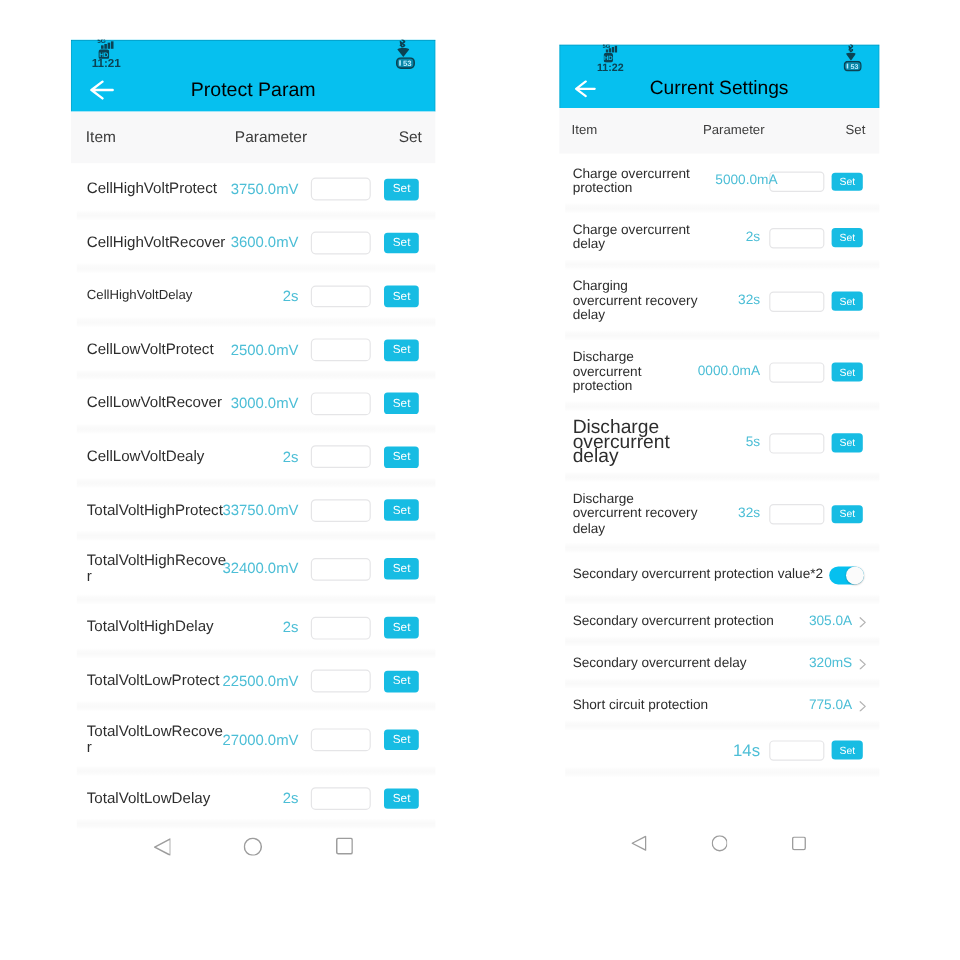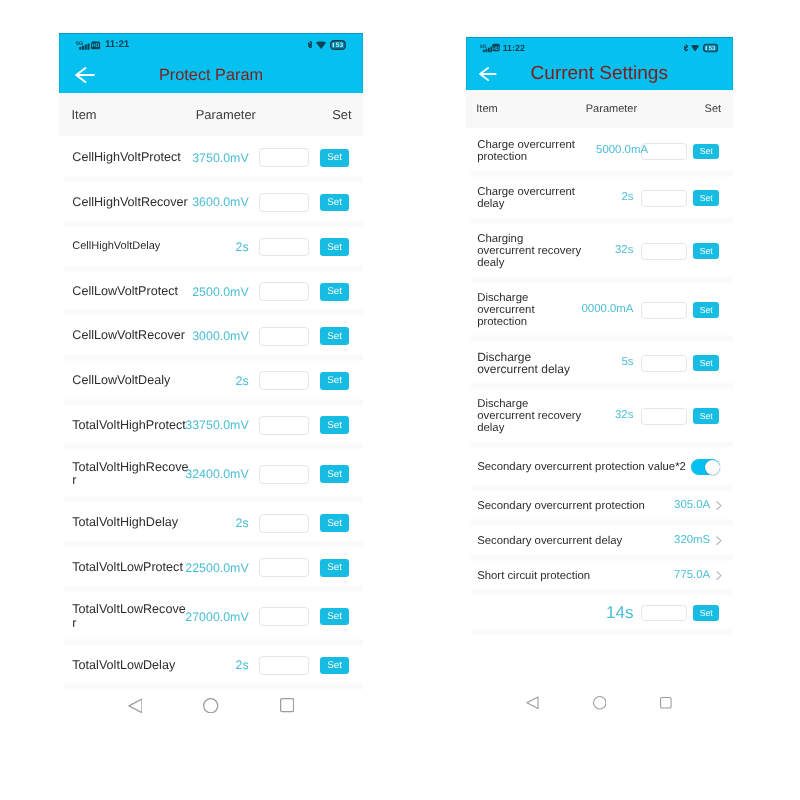--- a/index.html
+++ b/index.html
@@ -3,28 +3,28 @@
 <meta charset="utf-8">
 <title>BMS Protect Param &amp; Current Settings</title>
 <style>
   html,body{margin:0;padding:0;}
   body{width:800px;height:800px;background:#ffffff;overflow:hidden;font-family:"Liberation Sans",sans-serif;
        -webkit-font-smoothing:antialiased;text-rendering:geometricPrecision;}
   #page{position:relative;width:800px;height:800px;will-change:transform;}
   .shot{position:absolute;background:#fff;box-sizing:border-box;overflow:hidden;}
   .hdr{background:#06c0ef;position:relative;box-shadow:inset 0 1px 0 rgba(0,66,88,.28),inset 1px 0 0 rgba(0,66,88,.16),inset -1px 0 0 rgba(0,66,88,.16);}
   .statusbar{position:relative;}
-  .sb-l,.sb-r{position:absolute;top:50%;transform:translateY(-50%);display:flex;align-items:center;}
+  .sb-l,.sb-r{position:absolute;top:50%;transform:translateY(-50%);display:flex;align-items:center;flex-direction:column;}
   .ic{display:inline-block;line-height:0;}
   .ic svg{display:block;}
   .sb-time{color:#0b4253;font-weight:bold;line-height:1;white-space:nowrap;}
   .titlebar{position:relative;}
   .backwrap{position:absolute;top:50%;transform:translateY(-50%);line-height:0;}
   .backwrap svg{display:block;}
-  .title{position:absolute;left:0;right:0;top:50%;transform:translateY(-50%);text-align:center;color:#7f1d1d;line-height:1.12;white-space:nowrap;}
+  .title{position:absolute;left:0;right:0;top:50%;transform:translateY(-50%);text-align:center;color:#000000;line-height:1.12;white-space:nowrap;}
   .colhead{background:#f8f8f9;position:relative;color:#3c3c3c;}
   .colhead span{position:absolute;top:50%;transform:translateY(-50%);white-space:nowrap;}
   .c-param{text-align:center;}
   .c-set{text-align:right;}
   .rows{position:relative;}
   .row{display:flex;align-items:center;box-sizing:border-box;position:relative;}
   .row:after{content:"";position:absolute;left:5px;right:0;bottom:-3.5px;height:9px;
     background:linear-gradient(to bottom,rgba(0,0,0,0) 0%,rgba(0,0,0,.014) 25%,rgba(0,0,0,.024) 50%,rgba(0,0,0,.014) 75%,rgba(0,0,0,0) 100%);}
   .lbl{color:#2d2d2d;overflow-wrap:anywhere;word-break:break-word;}
   .val{position:absolute;top:50%;transform:translateY(-50%);color:#4cbed6;text-align:right;white-space:nowrap;line-height:1.15;}
@@ -178,21 +178,21 @@
             <circle cx="7.70" cy="7.70" r="7.08" fill="none" stroke="#9d9d9d" stroke-width="1.25"></circle>
           </svg></i>
         <i style="left:220.90px;top:11.40px"><svg viewBox="0 0 14.2 14.2" width="14.2" height="14.2">
             <rect x="0.62" y="0.62" width="12.95" height="12.95" rx="1.3" fill="none" stroke="#9d9d9d" stroke-width="1.25"></rect>
           </svg></i>
       </div>
     </div>
 <div class="shot" style="left:465.5px;top:37.3px;width:267.5px;height:686px">
       <div class="hdr">
         <div class="statusbar" style="height:21px">
-          <span class="sb-l" style="left:14px">
+          <span class="sb-l" style="left:32px">
             <span class="ic" style="margin-right:0.4px">
               <svg viewBox="0 0 12.25 8.80" width="12.25" height="8.80">
                 <text x="0" y="4.66" font-size="4.93" font-family="Liberation Sans, sans-serif" font-weight="bold" fill="#0b4253">5G</text>
                 <rect x="2.88" y="6.16" width="1.92" height="2.64" fill="#0b4253"></rect>
                 <rect x="5.36" y="5.15" width="1.92" height="3.65" fill="#0b4253"></rect>
                 <rect x="7.85" y="4.14" width="1.92" height="4.66" fill="#0b4253"></rect>
                 <rect x="10.33" y="3.12" width="1.92" height="5.68" fill="#0b4253"></rect>
               </svg>
             </span>
             <span class="ic" style="margin-right:2.6px">
@@ -222,21 +222,21 @@
               </svg>
             </span>
           </span>
         </div>
         <div class="titlebar" style="height:31.7px">
           <span class="backwrap" style="left:13.6px">
             <svg viewBox="0 0 17.60 14.40" width="17.60" height="14.40">
               <path d="M9.15 1.08 L1.08 7.20 L9.15 13.32 M1.08 7.20 L16.61 7.20" fill="none" stroke="#ffffff" stroke-width="1.8" stroke-linecap="round" stroke-linejoin="round"></path>
             </svg>
           </span>
-          <span class="title" style="font-size:19px">Current Settings</span>
+          <span class="title" style="font-size:16px">Current Settings</span>
         </div>
       </div>
       <div class="colhead" style="height:38.1px;font-size:11px">
         <span class="c-item" style="left:10.8px">Item</span>
         <span class="c-param" style="left:0;width:291.90px">Parameter</span>
         <span class="c-set" style="left:0;width:255.60px">Set</span>
       </div>
       <div class="rows">
         <div class="row" style="min-height:35.0px;padding:11.1px 13.6px 11.1px 11.7px">
           <span class="lbl" style="flex:0 0 105px;font-size:11.35px;line-height:12.3px">Charge overcurrent protection</span>
@@ -244,33 +244,33 @@
           <input class="inp" type="text" style="width: 45.7px; height: 16.8px; border-radius: 3.5px;">
           <span class="setbtn" style="width:26.5px;height:15.8px;margin-left:6.2px;font-size:8.7px">Set</span>
         </div>
         <div class="row" style="min-height:35.0px;padding:11.1px 13.6px 11.1px 11.7px">
           <span class="lbl" style="flex:0 0 105px;font-size:11.35px;line-height:12.3px">Charge overcurrent delay</span>
           <span class="val" style="font-size:11.4px;right:99.6px">2s</span>
           <input class="inp" type="text" style="width: 45.7px; height: 16.8px; border-radius: 3.5px;">
           <span class="setbtn" style="width:26.5px;height:15.8px;margin-left:6.2px;font-size:8.7px">Set</span>
         </div>
         <div class="row" style="min-height:35.0px;padding:11.1px 13.6px 11.1px 11.7px">
-          <span class="lbl" style="flex:0 0 105px;font-size:11.35px;line-height:12.3px">Charging overcurrent recovery dealy</span>
+          <span class="lbl" style="flex:0 0 105px;font-size:11.35px;line-height:12.3px">Charging overcurrent recovery delay</span>
           <span class="val" style="font-size:11.4px;right:99.6px">32s</span>
           <input class="inp" type="text" style="width: 45.7px; height: 16.8px; border-radius: 3.5px;">
           <span class="setbtn" style="width:26.5px;height:15.8px;margin-left:6.2px;font-size:8.7px">Set</span>
         </div>
         <div class="row" style="min-height:35.0px;padding:11.1px 13.6px 11.1px 11.7px">
           <span class="lbl" style="flex:0 0 105px;font-size:11.35px;line-height:12.3px">Discharge overcurrent protection</span>
           <span class="val" style="font-size:11.4px;right:99.6px">0000.0mA</span>
           <input class="inp" type="text" style="width: 45.7px; height: 16.8px; border-radius: 3.5px;">
           <span class="setbtn" style="width:26.5px;height:15.8px;margin-left:6.2px;font-size:8.7px">Set</span>
         </div>
         <div class="row" style="min-height:35.0px;padding:11.1px 13.6px 11.1px 11.7px">
-          <span class="lbl" style="flex:0 0 105px;font-size:12px;line-height:12.3px">Discharge overcurrent delay</span>
+          <span class="lbl" style="flex:0 0 105px;font-size:16px;line-height:12.3px">Discharge overcurrent delay</span>
           <span class="val" style="font-size:11.4px;right:99.6px">5s</span>
           <input class="inp" type="text" style="width: 45.7px; height: 16.8px; border-radius: 3.5px;">
           <span class="setbtn" style="width:26.5px;height:15.8px;margin-left:6.2px;font-size:8.7px">Set</span>
         </div>
         <div class="row" style="min-height:35.0px;padding:11.1px 13.6px 11.1px 11.7px">
           <span class="lbl" style="flex:0 0 105px;font-size:11.35px;line-height:12.3px">Discharge overcurrent recovery delay</span>
           <span class="val" style="font-size:11.4px;right:99.6px">32s</span>
           <input class="inp" type="text" style="width: 45.7px; height: 16.8px; border-radius: 3.5px;">
           <span class="setbtn" style="width:26.5px;height:15.8px;margin-left:6.2px;font-size:8.7px">Set</span>
         </div>
@@ -301,21 +301,21 @@
         <div class="row" style="min-height:35.0px;padding:11.1px 13.6px 11.1px 11.7px">
           <span class="lbl" style="flex:1 1 auto;font-size:11.35px;line-height:12.3px">Short circuit protection</span>
           <span class="val" style="font-size:11.4px;right:22.8px">775.0A</span>
           <span class="ic chev">
             <svg viewBox="0 0 5.77 9.30" width="5.77" height="9.30">
               <path d="M0.77 0.77 L5.00 4.65 L0.77 8.53" fill="none" stroke="#b5b5b5" stroke-width="1.1" stroke-linecap="round" stroke-linejoin="round"></path>
             </svg>
           </span>
         </div>
         <div class="row" style="min-height:35.0px;padding:11.1px 13.6px 11.1px 11.7px">
-          <span class="val" style="font-size:17px;right:99.6px">14s</span>
+          <span class="val" style="font-size:14px;right:99.6px">14s</span>
           <input class="inp" type="text" style="width: 45.7px; height: 16.8px; border-radius: 3.5px;">
           <span class="setbtn" style="width:26.5px;height:15.8px;margin-left:6.2px;font-size:8.7px">Set</span>
         </div>
       </div>
       <div class="nav" style="height:35px;top:648.2px">
         <i style="left:60.58px;top:10.80px"><svg viewBox="0 0 12.6 13.4" width="12.6" height="13.4">
             <path d="M12.05 0.99 L0.83 6.70 L12.05 12.41 Z" fill="none" stroke="#9d9d9d" stroke-width="1.1" stroke-linejoin="round"></path>
           </svg></i>
         <i style="left:127.00px;top:10.75px"><svg viewBox="0 0 13.5 13.5" width="13.5" height="13.5">
             <circle cx="6.75" cy="6.75" r="6.20" fill="none" stroke="#9d9d9d" stroke-width="1.1"></circle>

